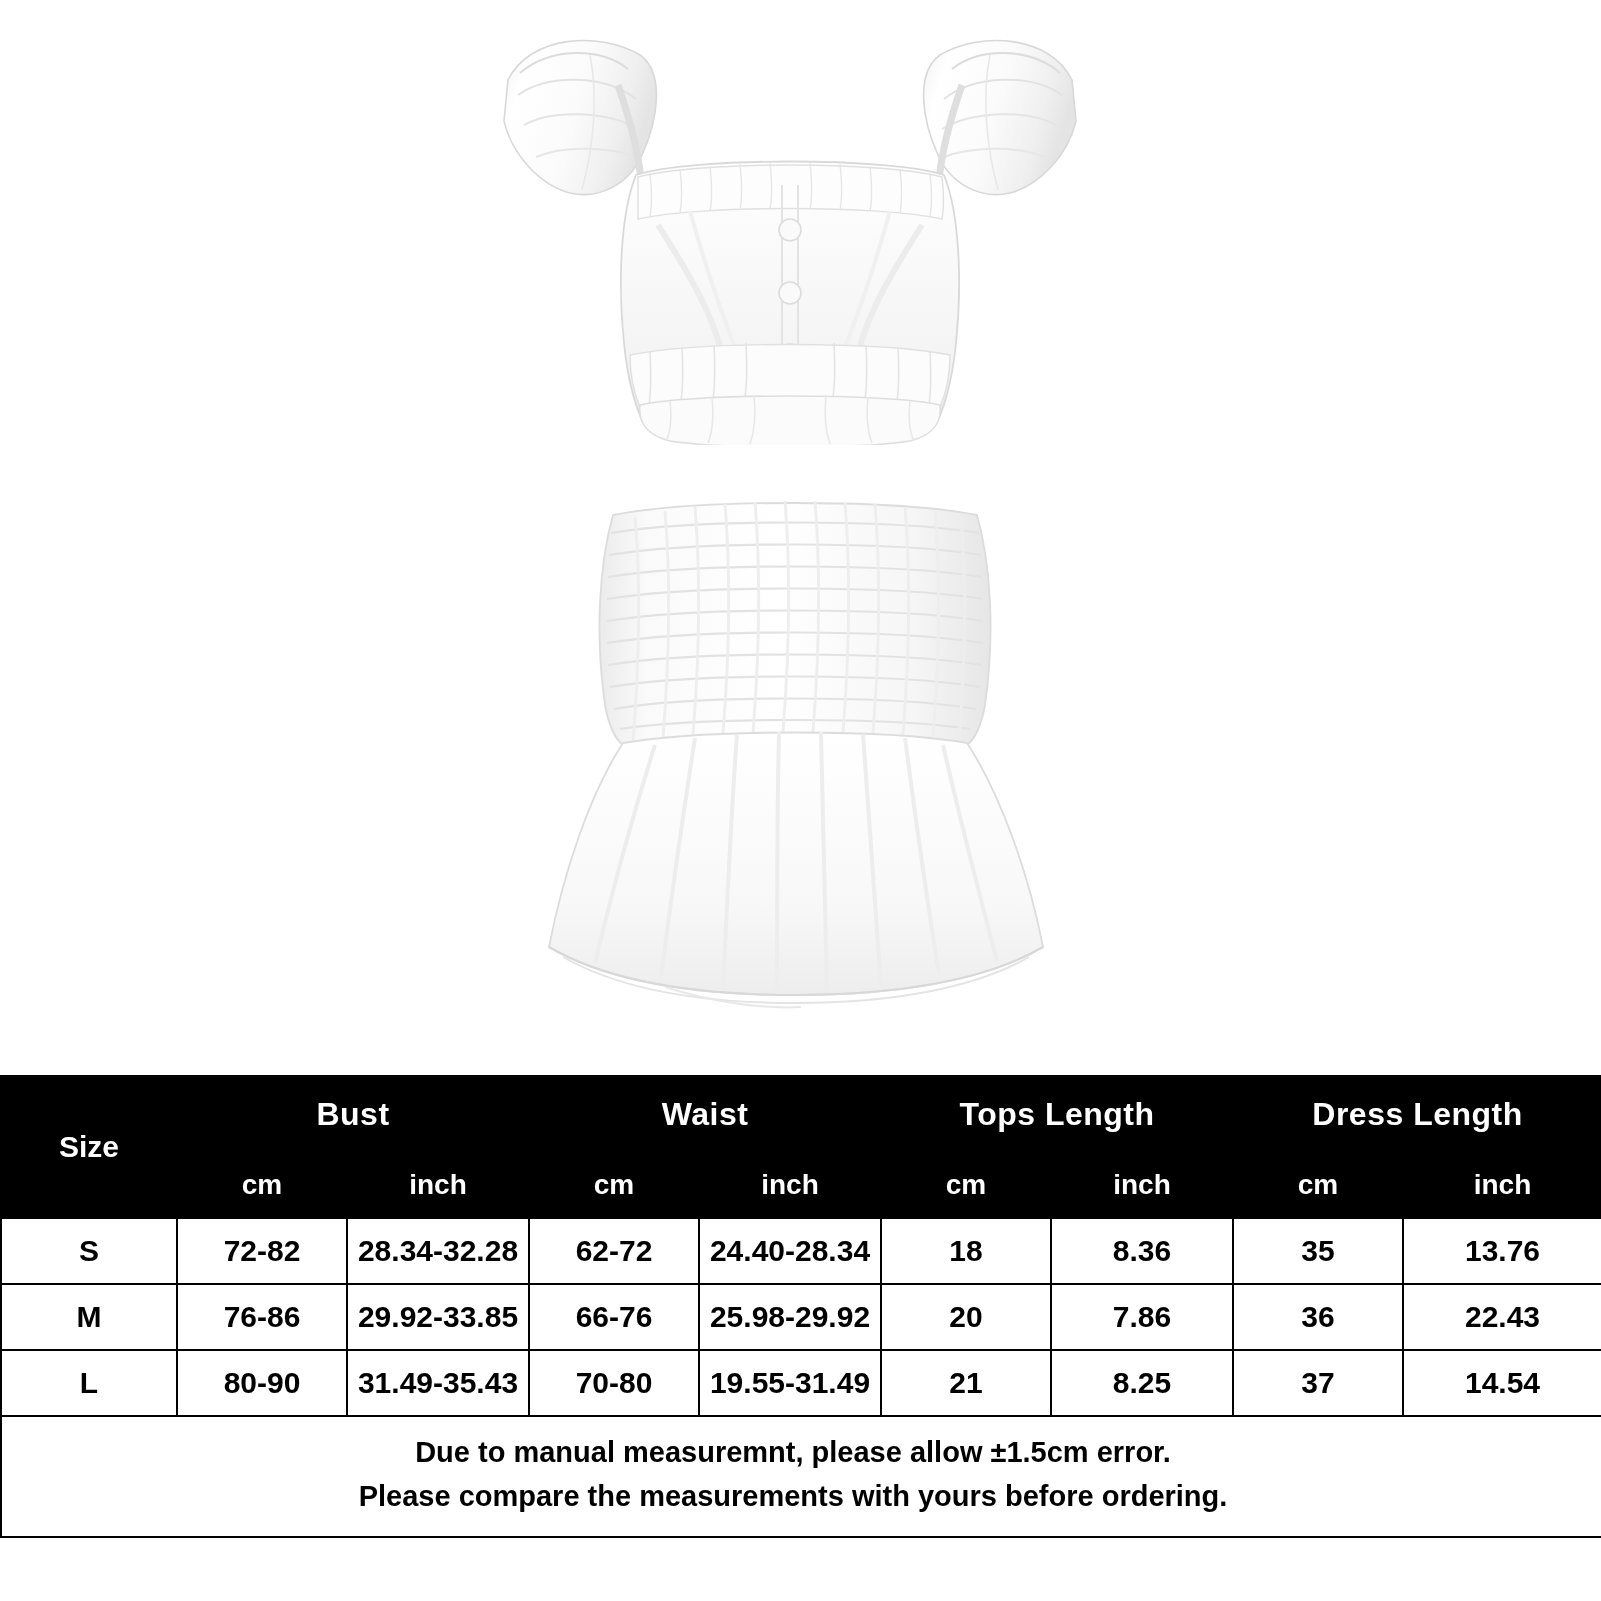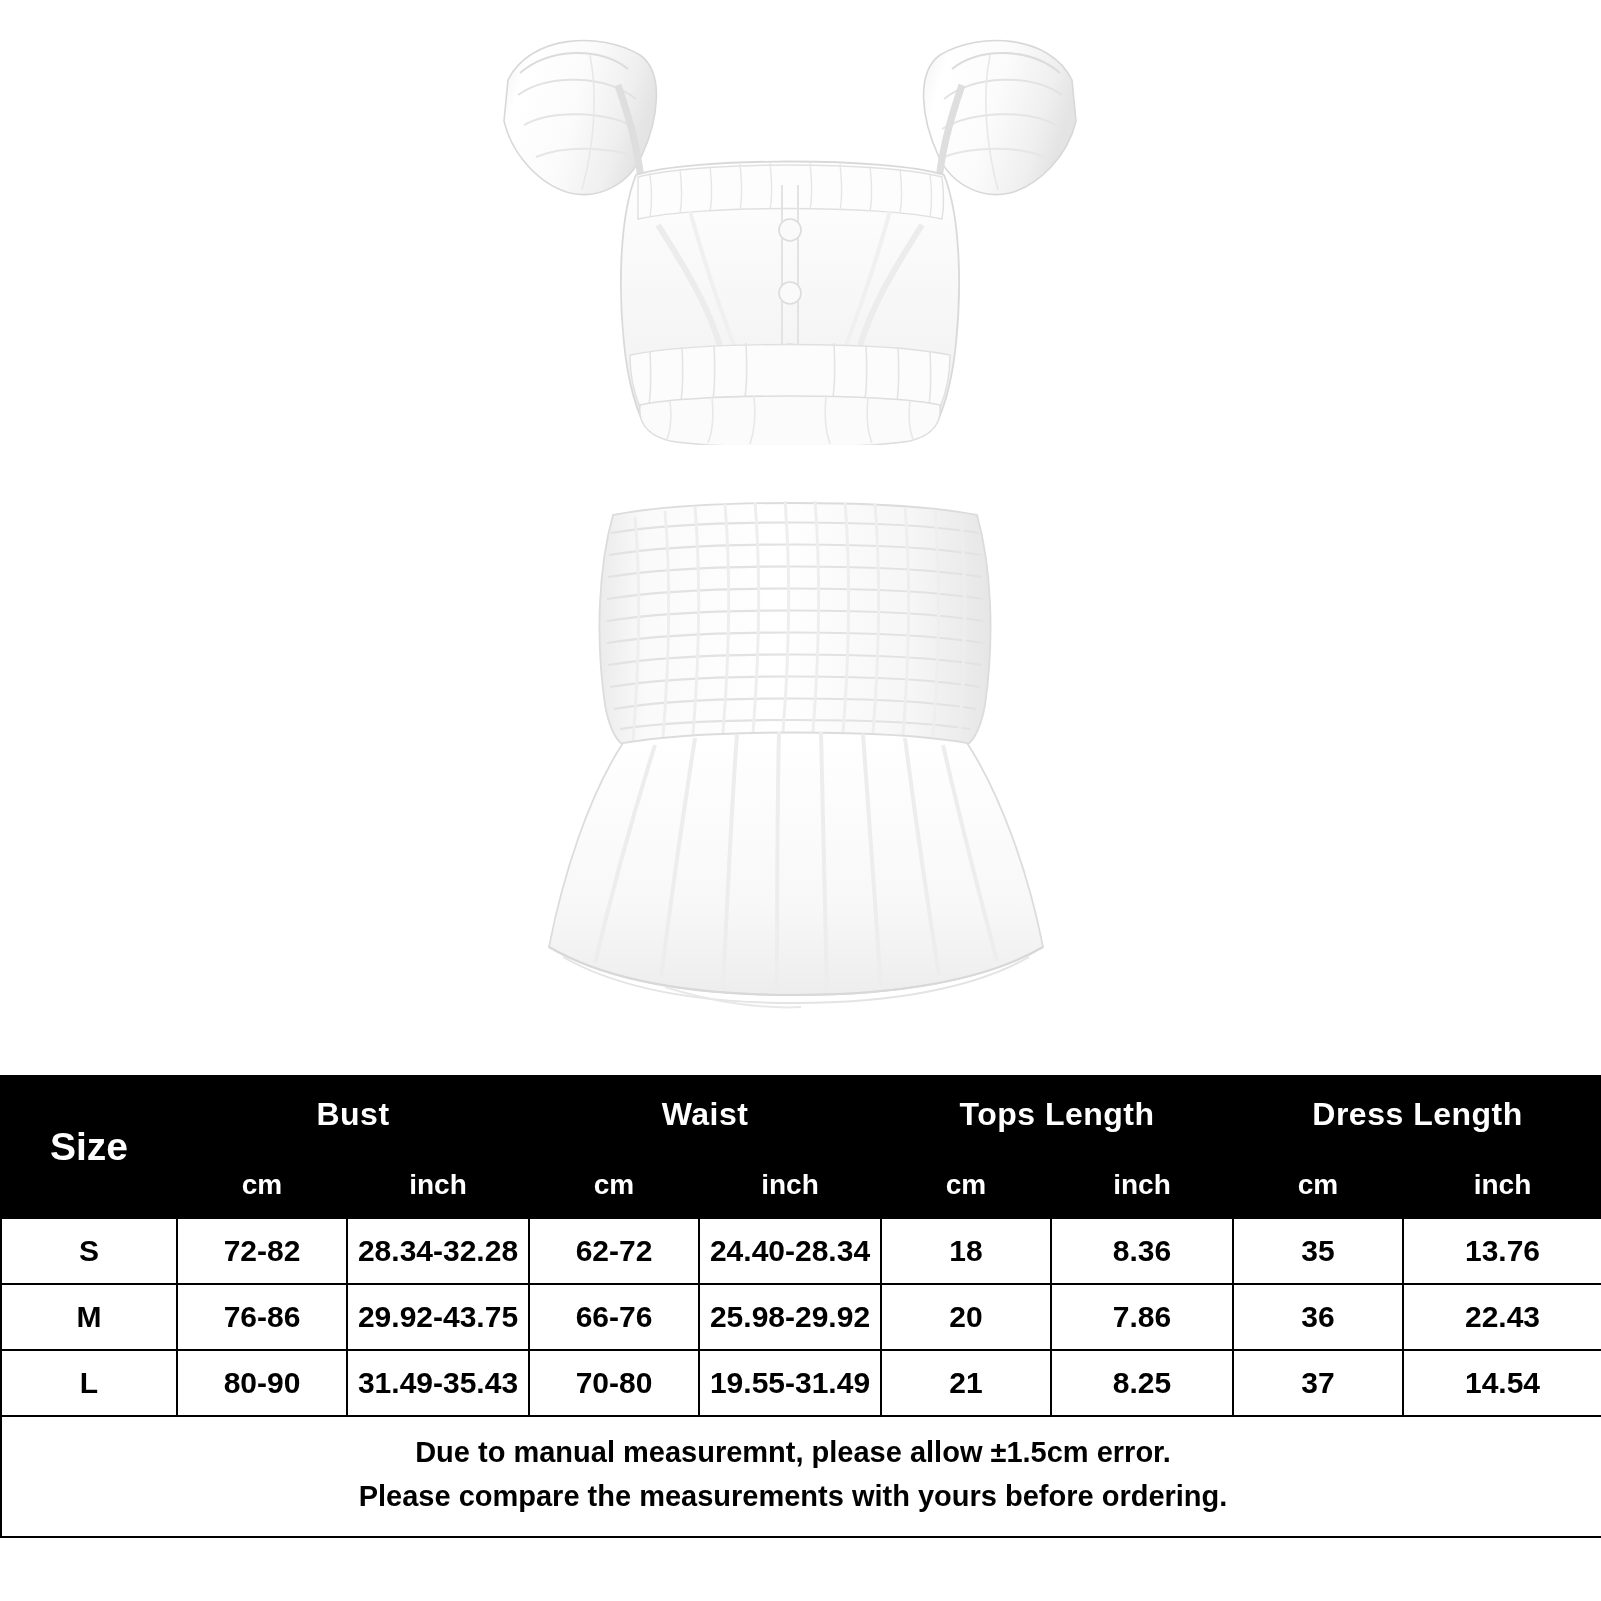--- a/index.html
+++ b/index.html
@@ -75,21 +75,21 @@
   .hdr-group {
     font-size: 32px;
     height: 72px;
     letter-spacing: 0.5px;
   }
   .hdr-unit {
     font-size: 28px;
     height: 62px;
   }
   .size-cell {
-    font-size: 39px;
+    font-size: 30px;
   }
   td.body-cell {
     font-size: 30px;
     height: 62px;
     background: #ffffff;
     color: #000000;
   }
   .note-row td {
     border: 2px solid #000000;
     padding: 14px 27px 18px 10px;
@@ -340,21 +340,21 @@
           <td class="body-cell">62-72</td>
           <td class="body-cell">24.40-28.34</td>
           <td class="body-cell">18</td>
           <td class="body-cell">8.36</td>
           <td class="body-cell">35</td>
           <td class="body-cell">13.76</td>
         </tr>
         <tr>
           <td class="body-cell">M</td>
           <td class="body-cell">76-86</td>
-          <td class="body-cell">29.92-43.75</td>
+          <td class="body-cell">29.92-33.85</td>
           <td class="body-cell">66-76</td>
           <td class="body-cell">25.98-29.92</td>
           <td class="body-cell">20</td>
           <td class="body-cell">7.86</td>
           <td class="body-cell">36</td>
           <td class="body-cell">22.43</td>
         </tr>
         <tr>
           <td class="body-cell">L</td>
           <td class="body-cell">80-90</td>

